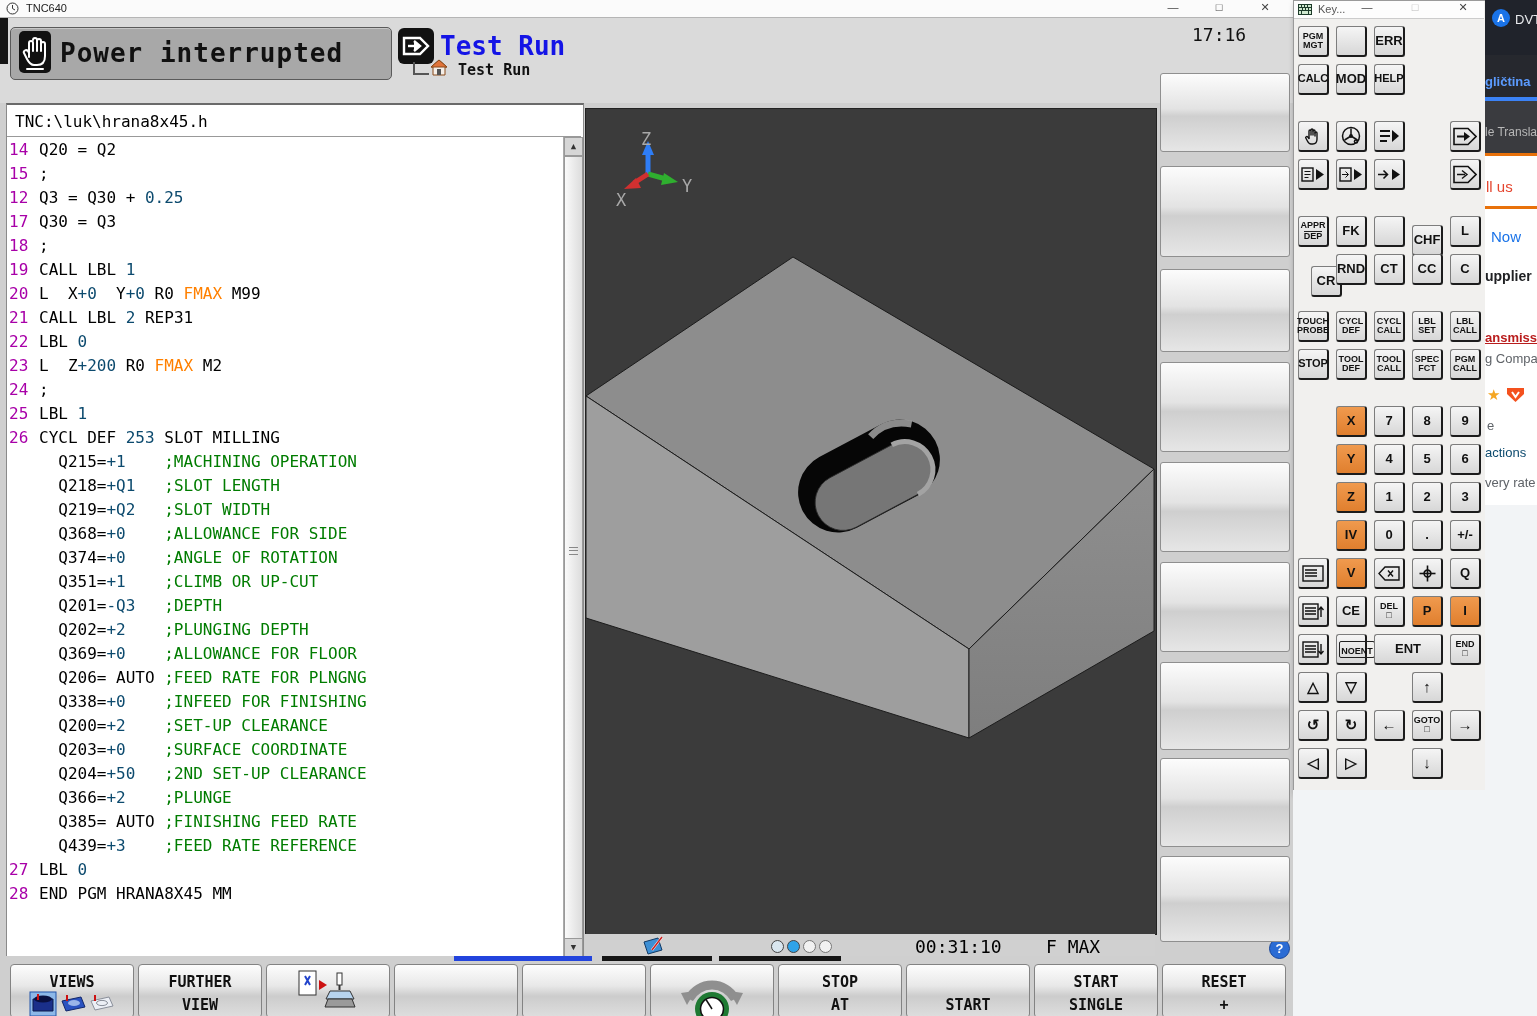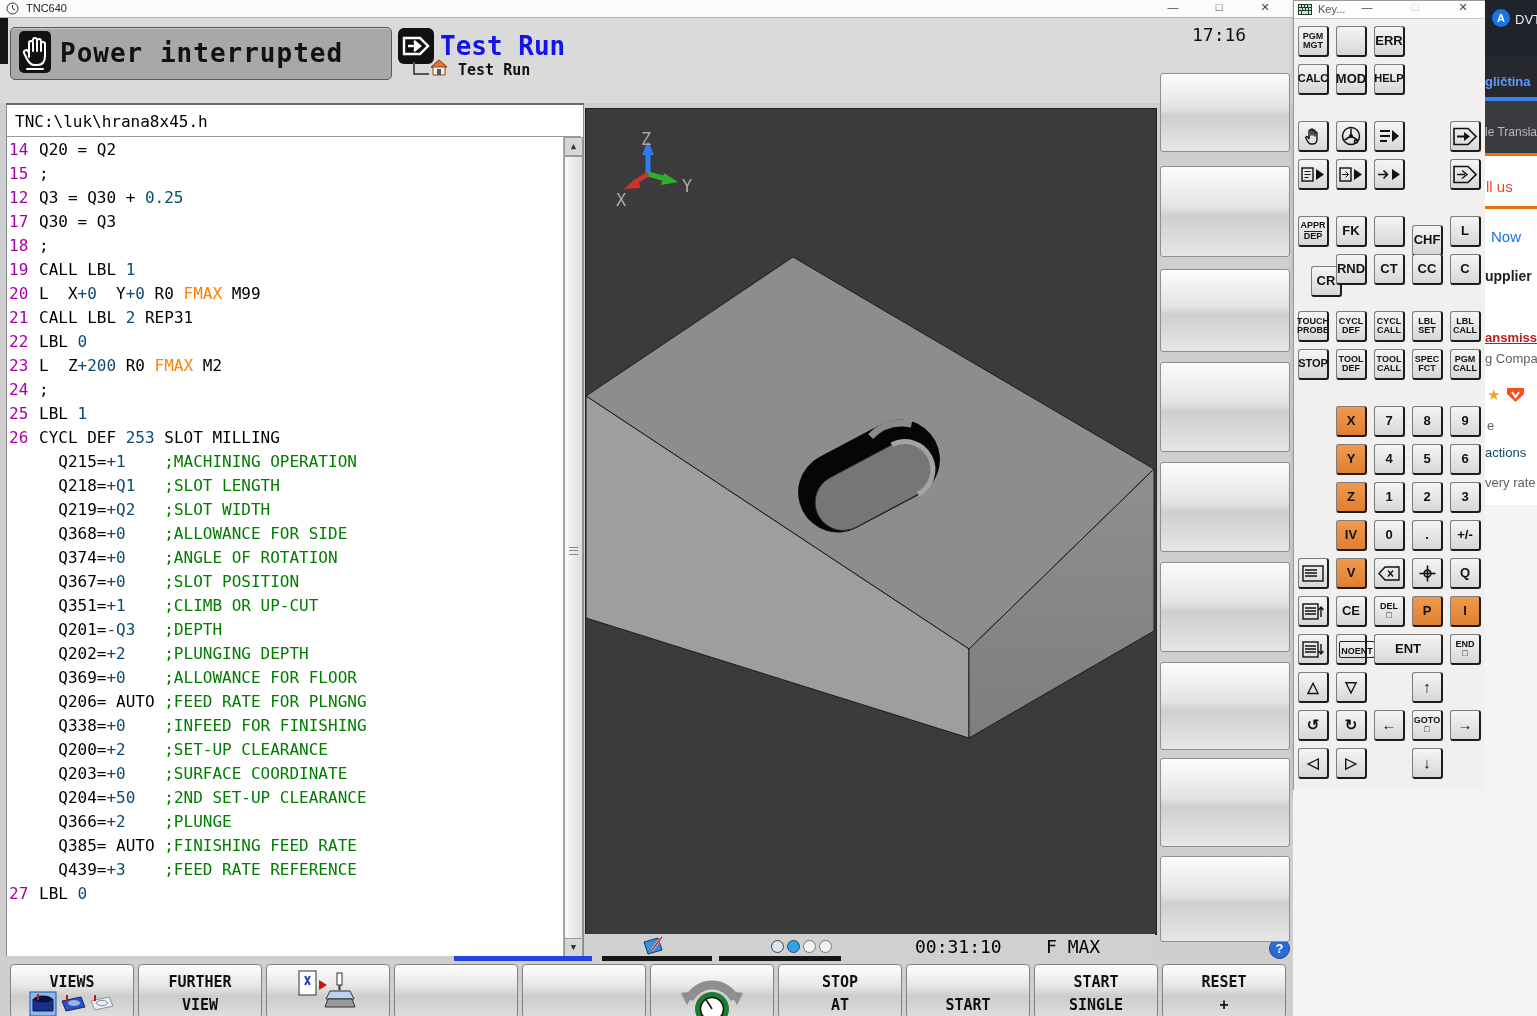--- a/index.html
+++ b/index.html
@@ -133,34 +133,34 @@
         <div class="code-line"><span class="ln">22</span><span class="sg-t">LBL </span><span class="sg-n">0</span></div>
         <div class="code-line"><span class="ln">23</span><span class="sg-t">L  Z</span><span class="sg-n">+200</span><span class="sg-t"> R0 </span><span class="sg-f">FMAX</span><span class="sg-t"> M2</span></div>
         <div class="code-line"><span class="ln">24</span><span class="sg-t">;</span></div>
         <div class="code-line"><span class="ln">25</span><span class="sg-t">LBL </span><span class="sg-n">1</span></div>
         <div class="code-line"><span class="ln">26</span><span class="sg-t">CYCL DEF </span><span class="sg-n">253</span><span class="sg-t"> SLOT MILLING</span></div>
         <div class="code-line"><span class="ln"></span><span class="sg-t">  Q215=</span><span class="sg-n">+1</span><span class="sg-t">    </span><span class="sg-c">;MACHINING OPERATION</span></div>
         <div class="code-line"><span class="ln"></span><span class="sg-t">  Q218=</span><span class="sg-n">+Q1</span><span class="sg-t">   </span><span class="sg-c">;SLOT LENGTH</span></div>
         <div class="code-line"><span class="ln"></span><span class="sg-t">  Q219=</span><span class="sg-n">+Q2</span><span class="sg-t">   </span><span class="sg-c">;SLOT WIDTH</span></div>
         <div class="code-line"><span class="ln"></span><span class="sg-t">  Q368=</span><span class="sg-n">+0</span><span class="sg-t">    </span><span class="sg-c">;ALLOWANCE FOR SIDE</span></div>
         <div class="code-line"><span class="ln"></span><span class="sg-t">  Q374=</span><span class="sg-n">+0</span><span class="sg-t">    </span><span class="sg-c">;ANGLE OF ROTATION</span></div>
-        <div class="code-line"><span class="ln"></span><span class="sg-t">  Q367=</span><span class="sg-n">+0</span><span class="sg-t">    </span><span class="sg-c">;SLOT POSITION</span></div>
         <div class="code-line"><span class="ln"></span><span class="sg-t">  Q351=</span><span class="sg-n">+1</span><span class="sg-t">    </span><span class="sg-c">;CLIMB OR UP-CUT</span></div>
         <div class="code-line"><span class="ln"></span><span class="sg-t">  Q201=</span><span class="sg-n">-Q3</span><span class="sg-t">   </span><span class="sg-c">;DEPTH</span></div>
         <div class="code-line"><span class="ln"></span><span class="sg-t">  Q202=</span><span class="sg-n">+2</span><span class="sg-t">    </span><span class="sg-c">;PLUNGING DEPTH</span></div>
         <div class="code-line"><span class="ln"></span><span class="sg-t">  Q369=</span><span class="sg-n">+0</span><span class="sg-t">    </span><span class="sg-c">;ALLOWANCE FOR FLOOR</span></div>
         <div class="code-line"><span class="ln"></span><span class="sg-t">  Q206= AUTO </span><span class="sg-c">;FEED RATE FOR PLNGNG</span></div>
         <div class="code-line"><span class="ln"></span><span class="sg-t">  Q338=</span><span class="sg-n">+0</span><span class="sg-t">    </span><span class="sg-c">;INFEED FOR FINISHING</span></div>
         <div class="code-line"><span class="ln"></span><span class="sg-t">  Q200=</span><span class="sg-n">+2</span><span class="sg-t">    </span><span class="sg-c">;SET-UP CLEARANCE</span></div>
         <div class="code-line"><span class="ln"></span><span class="sg-t">  Q203=</span><span class="sg-n">+0</span><span class="sg-t">    </span><span class="sg-c">;SURFACE COORDINATE</span></div>
         <div class="code-line"><span class="ln"></span><span class="sg-t">  Q204=</span><span class="sg-n">+50</span><span class="sg-t">   </span><span class="sg-c">;2ND SET-UP CLEARANCE</span></div>
         <div class="code-line"><span class="ln"></span><span class="sg-t">  Q366=</span><span class="sg-n">+2</span><span class="sg-t">    </span><span class="sg-c">;PLUNGE</span></div>
         <div class="code-line"><span class="ln"></span><span class="sg-t">  Q385= AUTO </span><span class="sg-c">;FINISHING FEED RATE</span></div>
         <div class="code-line"><span class="ln"></span><span class="sg-t">  Q439=</span><span class="sg-n">+3</span><span class="sg-t">    </span><span class="sg-c">;FEED RATE REFERENCE</span></div>
         <div class="code-line"><span class="ln">27</span><span class="sg-t">LBL </span><span class="sg-n">0</span></div>
+        <div class="code-line"><span class="ln">28</span><span class="sg-t">END PGM HRANA8X45 MM</span></div>
       </div>
     <div class="abs" id="vscroll">
       <div class="abs sbtn" style="top:0;">▲</div>
       <div class="abs" id="vthumb">
           <div class="abs" id="vgrip"></div>
         </div>
       <div class="abs sbtn" style="top:801px;">▼</div>
     </div>
   </div>
   <div class="abs" id="hscroll-strip">

